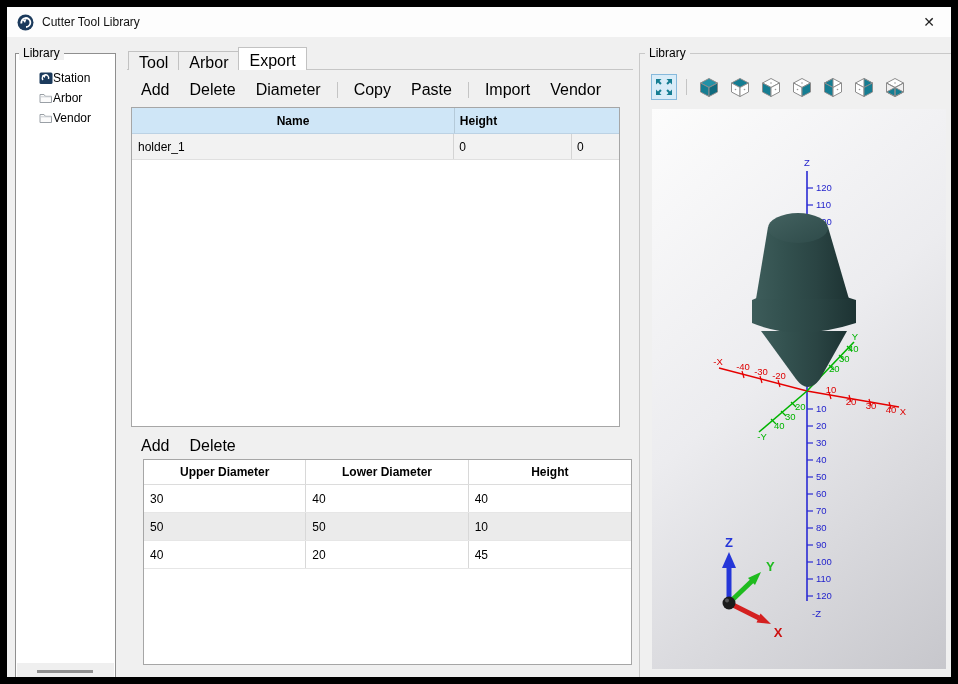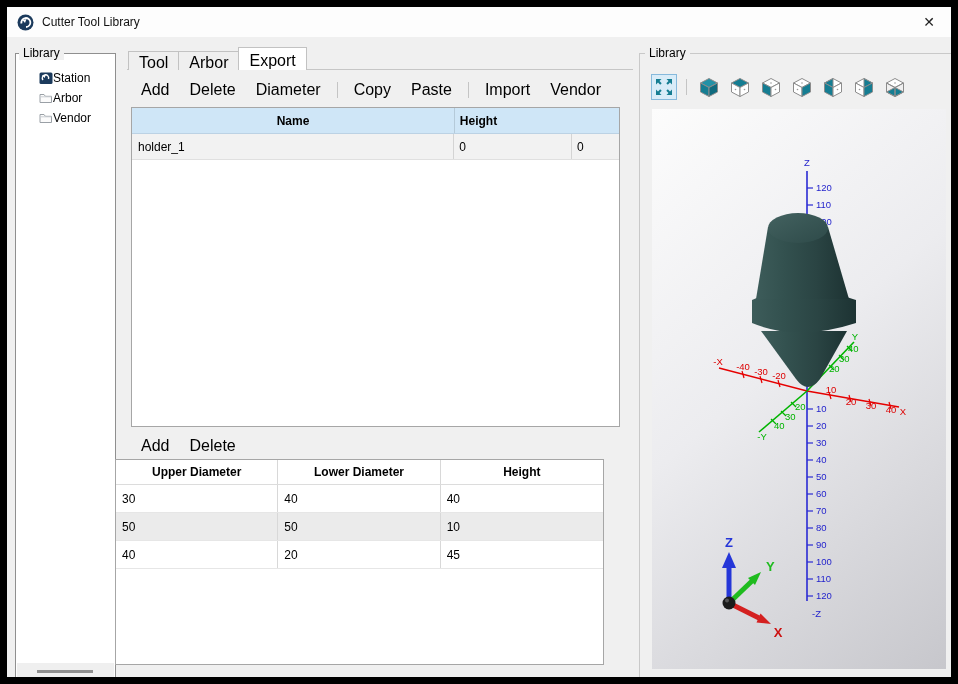--- a/index.html
+++ b/index.html
@@ -46,21 +46,21 @@
   .t1-head { display:flex; height:26px; background:#cfe6f7; font-weight:bold; border-bottom:1px solid #bcd2e4; }
   .t1-head > div, .t1-row > div { display:flex; align-items:center; border-right:1px solid rgba(0,0,0,0.12); }
   .t1-head .c-name { width:323px; justify-content:center; }
   .t1-head .c-dia  { width:118px; justify-content:center; }
   .t1-head .c-h    { width:47px; justify-content:center; border-right:none; }
   .t1-row { display:flex; height:26px; background:#f2f2f2; border-bottom:1px solid #e0e0e0; }
   .t1-row .c-name { width:323px; padding-left:6px; }
   .t1-row .c-dia  { width:118px; padding-left:5px; }
   .t1-row .c-h    { width:47px;  padding-left:5px; border-right:none; }
 
-  #segment-table { left:108px; top:452px; width:489px; height:206px; }
+  #segment-table { left:136px; top:452px; width:489px; height:206px; }
   .t2-head { display:flex; height:25px; background:#fff; font-weight:bold; border-bottom:1px solid #dcdcdc; }
   .t2-head > div { width:163px; display:flex; align-items:center; justify-content:center; border-right:1px solid #d8d8d8; }
   .t2-head > div:last-child { border-right:none; }
   .t2-row { display:flex; height:28px; border-bottom:1px solid #e6e6e6; }
   .t2-row.alt { background:#ebebeb; }
   .t2-row > div { width:163px; display:flex; align-items:center; padding-left:6px; border-right:1px solid #d8d8d8; }
   .t2-row > div:last-child { border-right:none; }
 
   
   #preview-box { left:632px; top:46px; width:316px; height:628px; background:transparent; border-color:#c9c9c9; }

